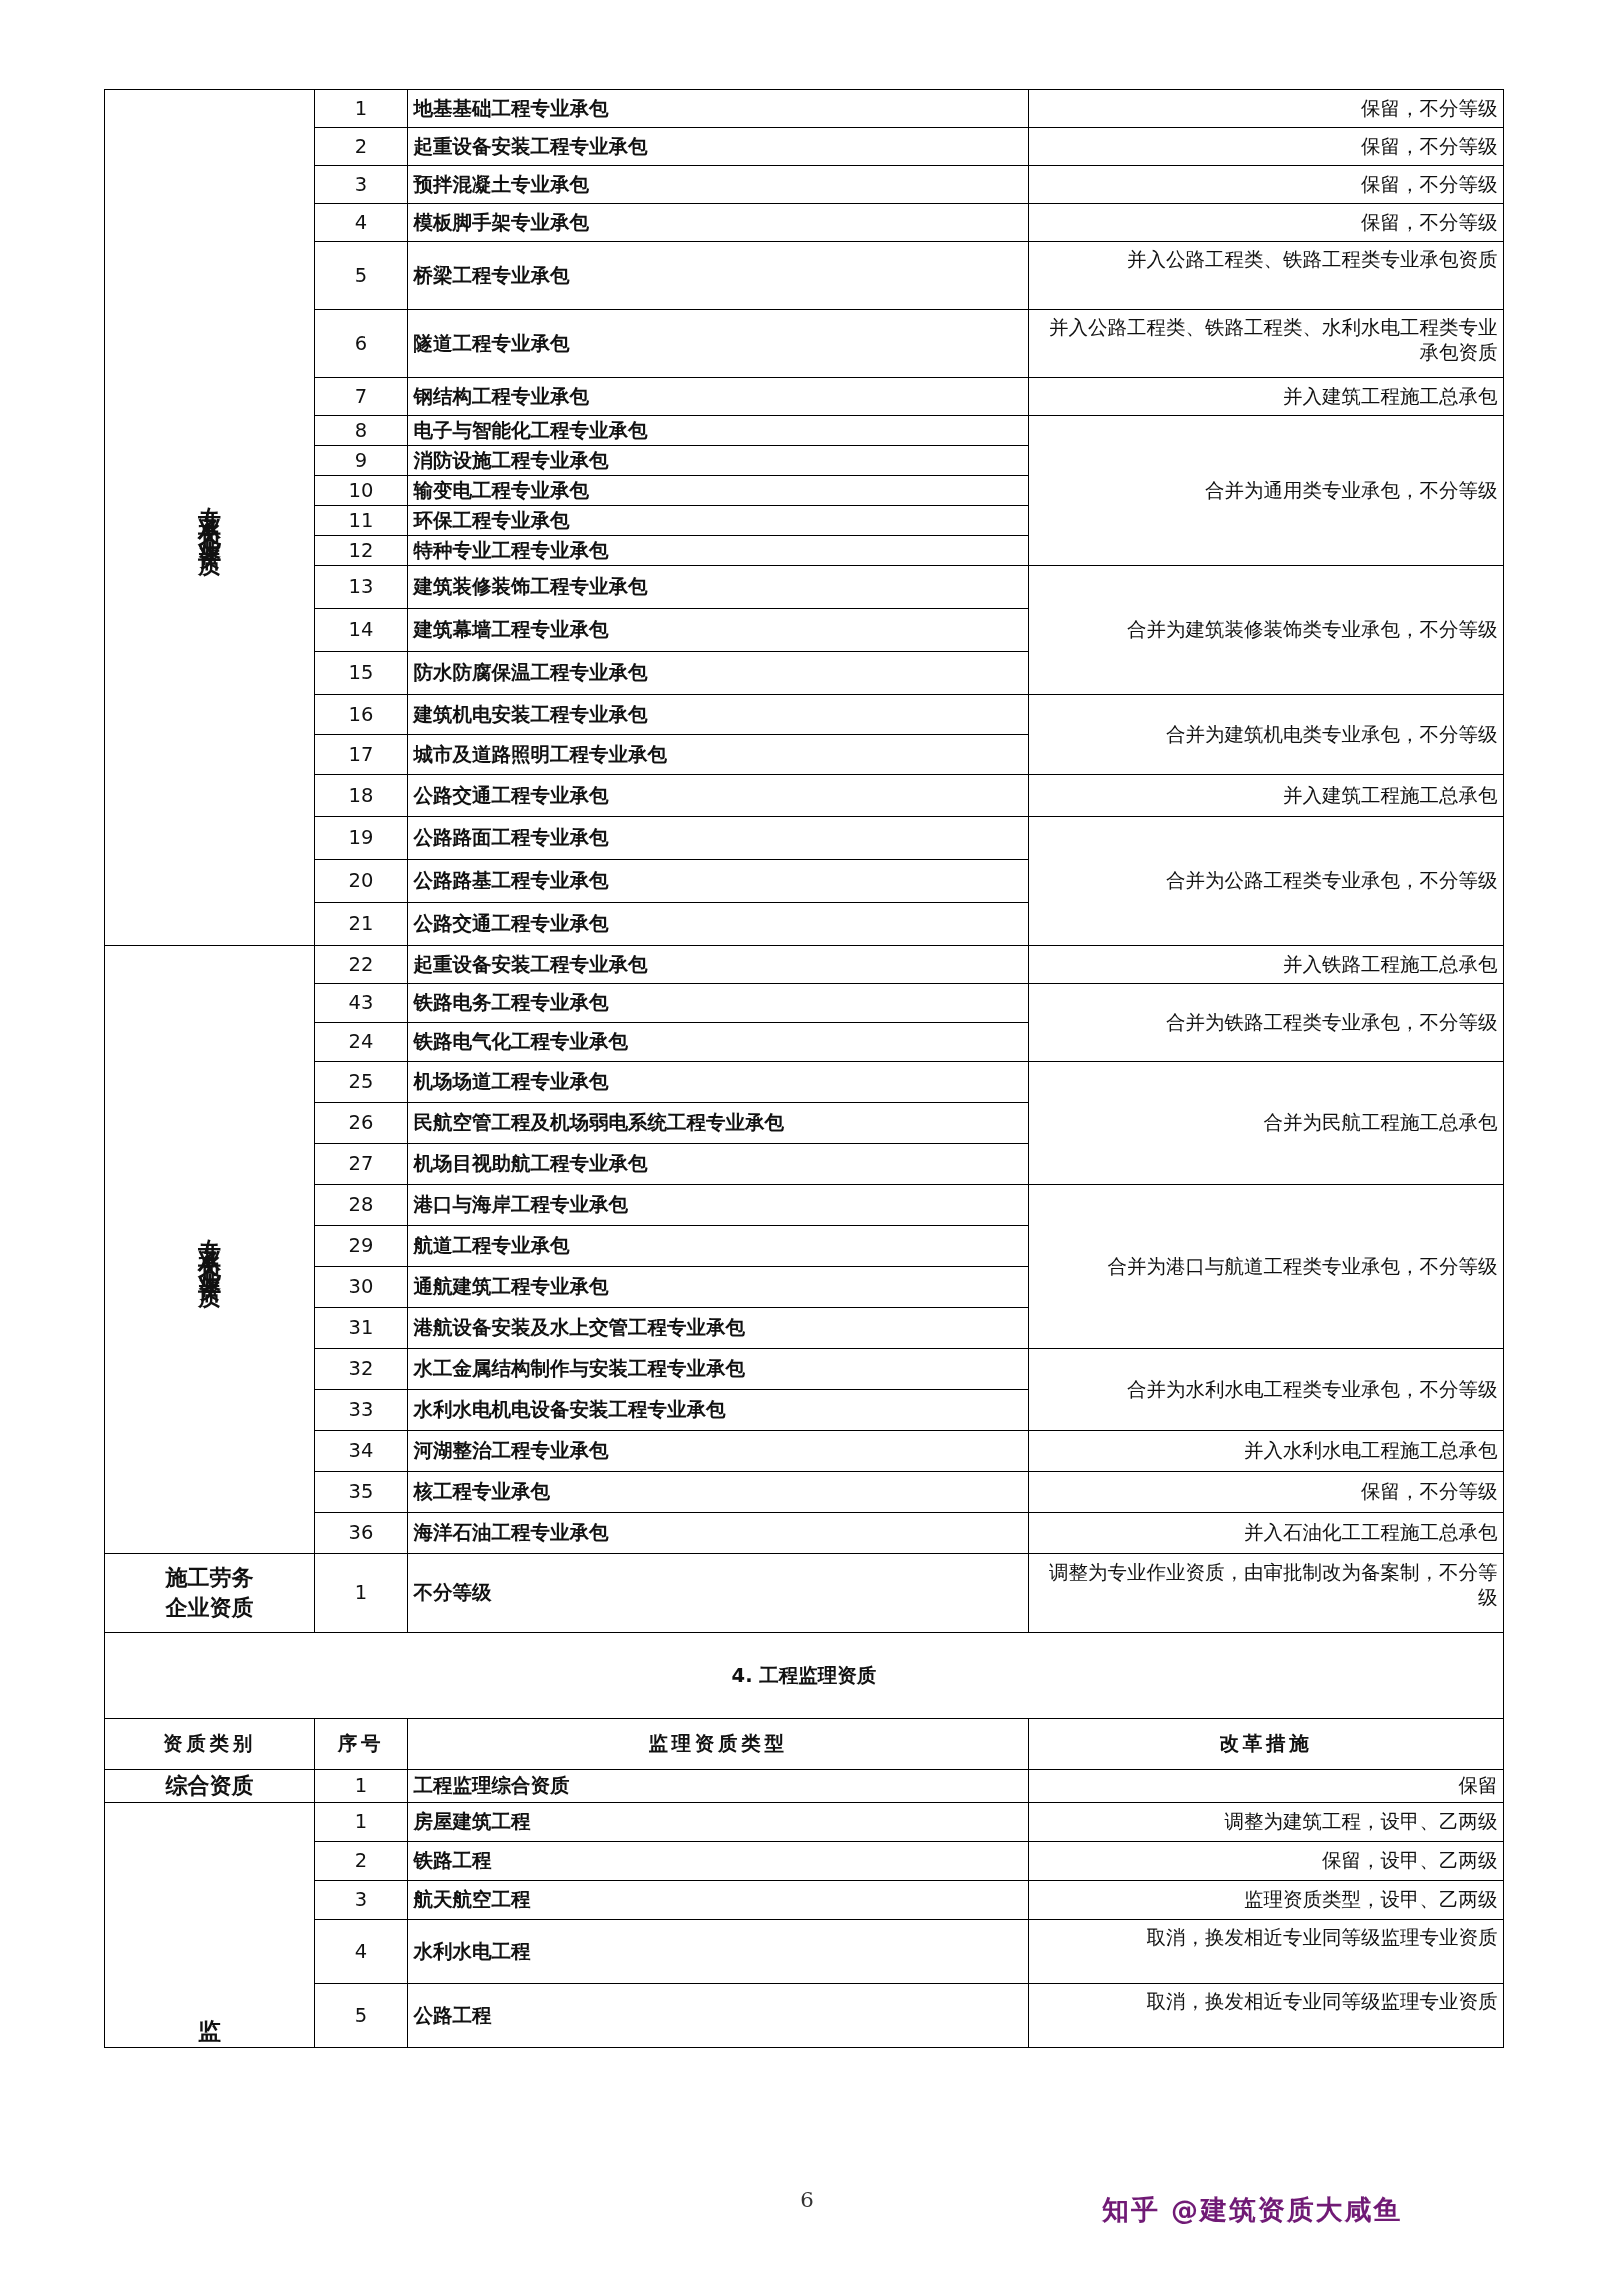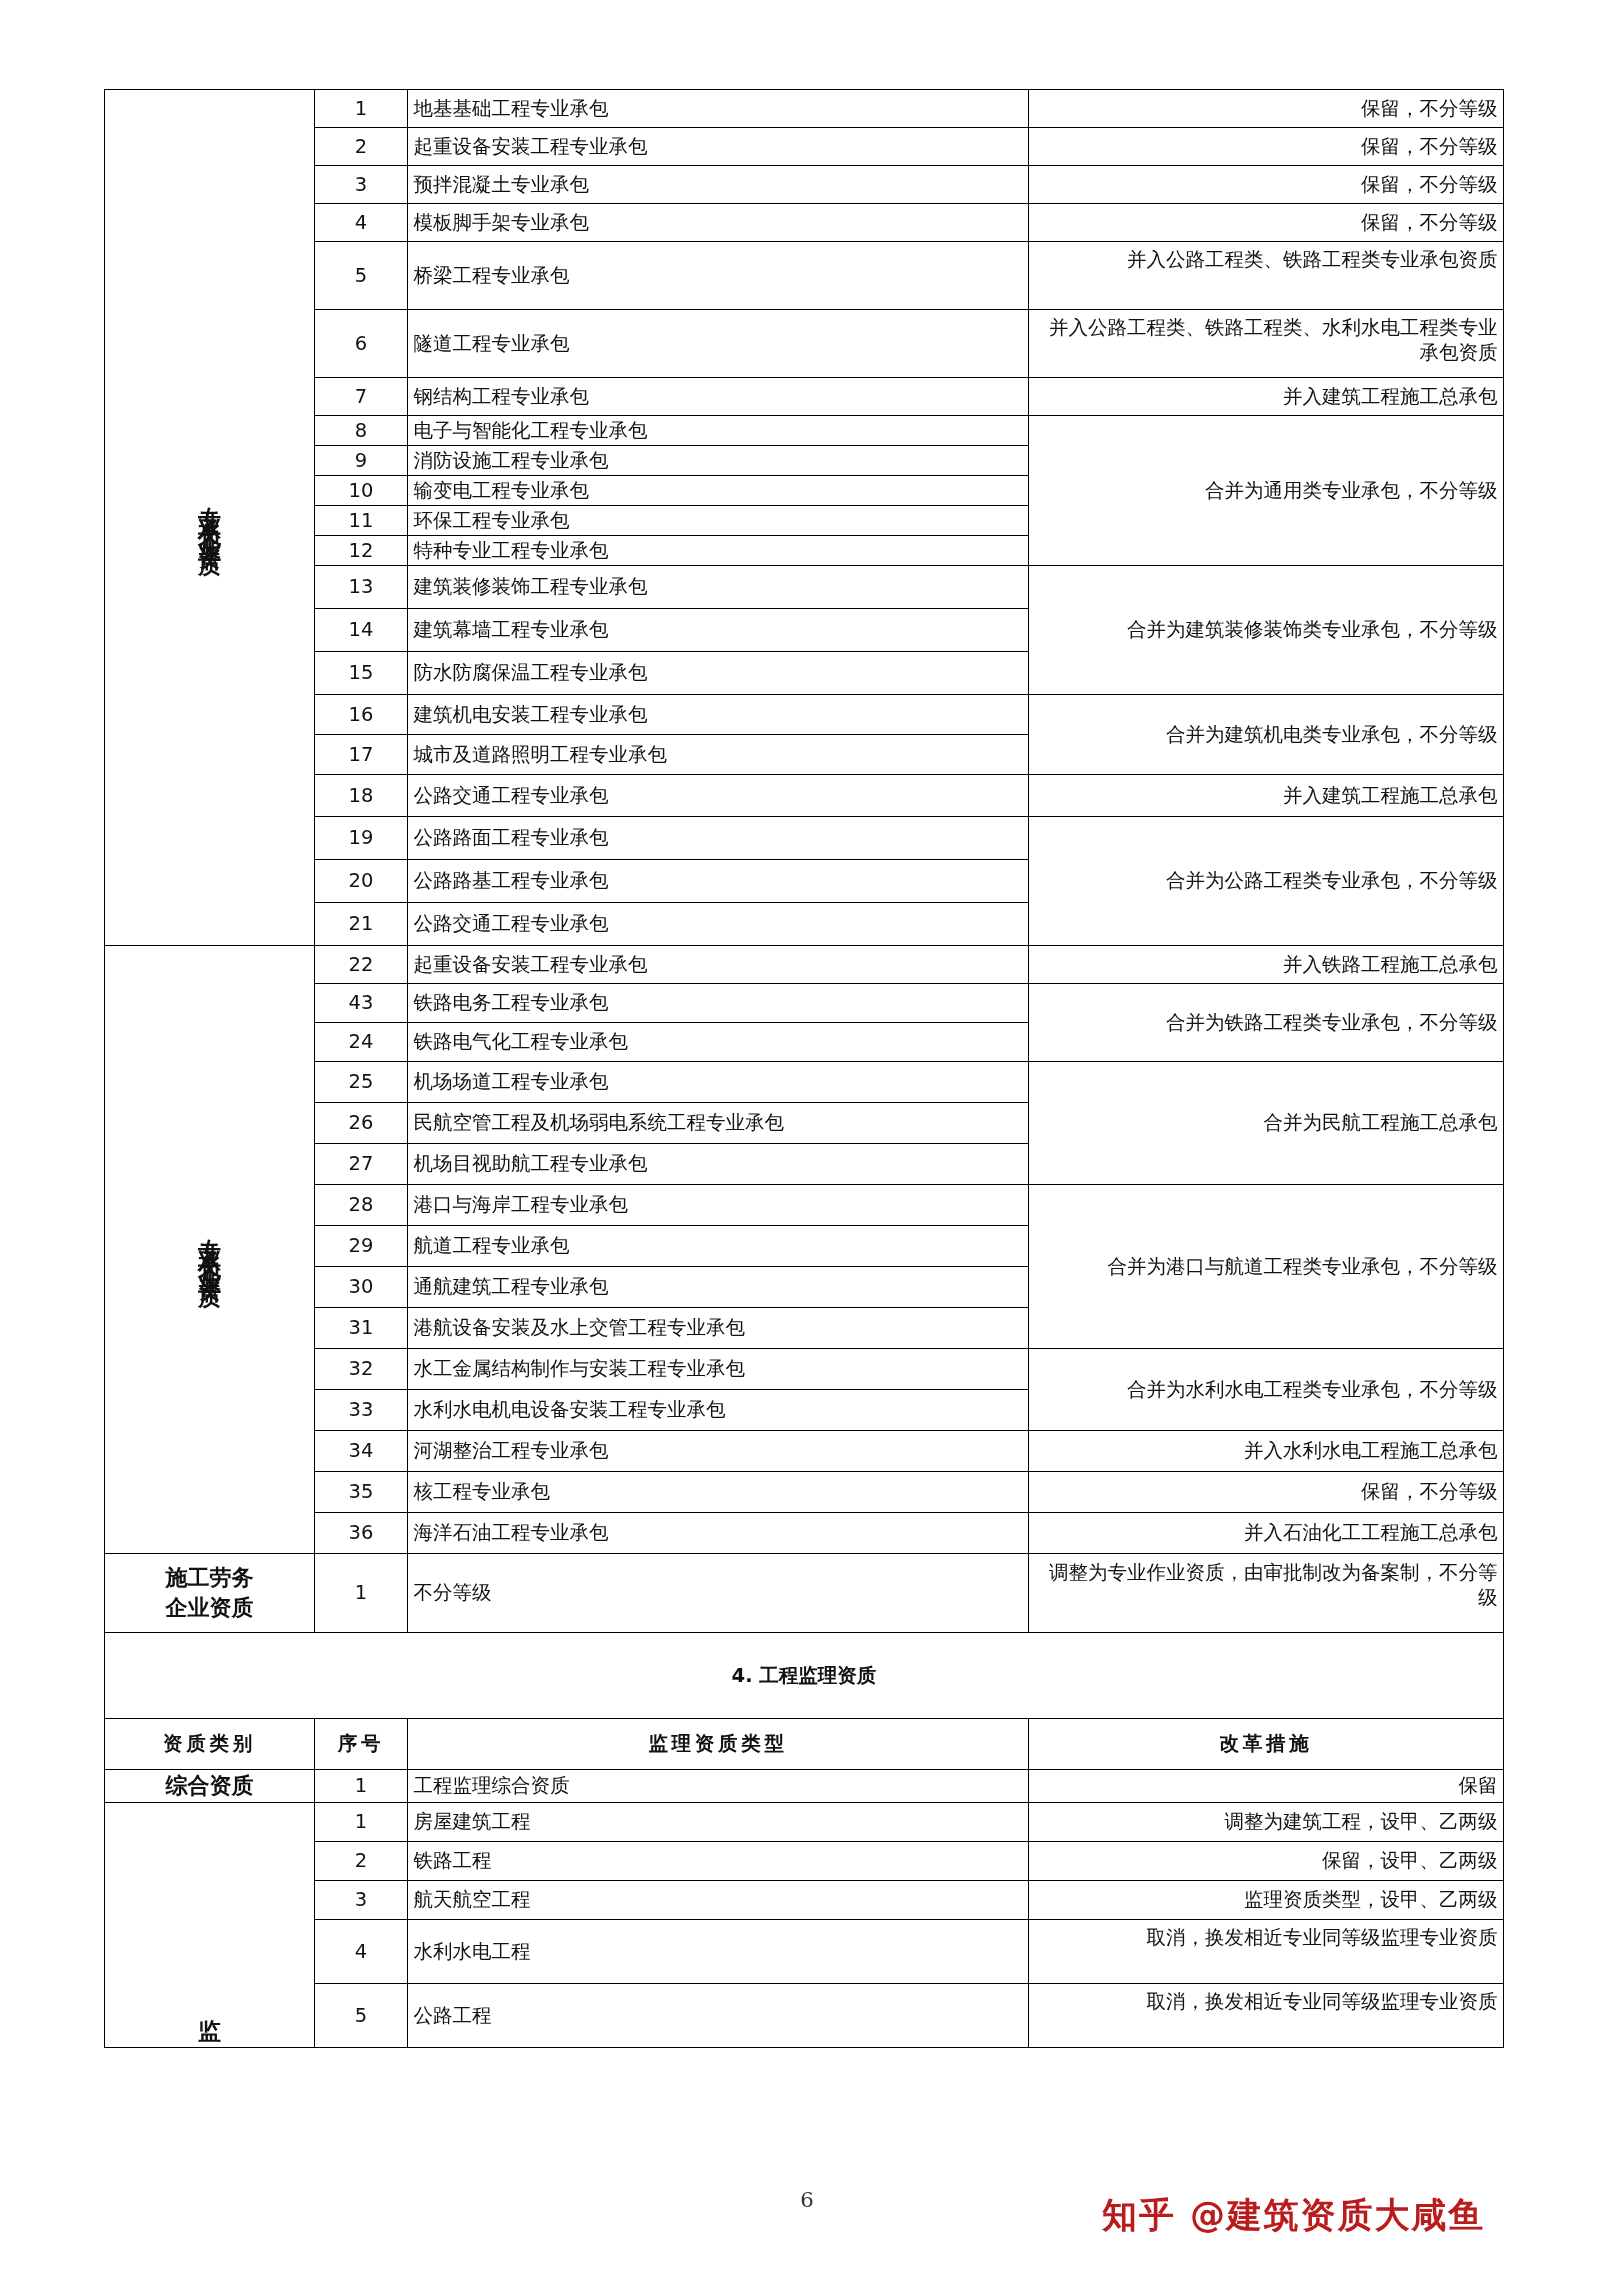--- a/index.html
+++ b/index.html
@@ -48,21 +48,21 @@
   td.cat {
     text-align: center;
     vertical-align: middle;
     padding: 0;
   }
   td.no {
     text-align: center;
     font-size: 20.4px;
     font-family: "DejaVu Serif", "Liberation Serif", serif;
   }
-  td.type { text-align: left; }
+  td.type { text-align: left; font-weight: bold; }
   td.ref  { text-align: right; }
 
   .vert-label {
     writing-mode: vertical-rl;
     text-orientation: upright;
     display: inline-block;
     letter-spacing: 6.5px;
     font-size: 23px;
     font-weight: 600;
     line-height: 1;
@@ -108,22 +108,22 @@
     width: 1614px;
     text-align: center;
     font-size: 21.3px;
     font-family: "DejaVu Serif", "Liberation Serif", serif;
     color: #333;
   }
   .watermark {
     position: absolute;
     left: 1102px;
     top: 2192px;
-    font-size: 35px;
-    color: #b91c1c;
+    font-size: 27px;
+    color: #701a75;
     letter-spacing: 1.9px;
     white-space: nowrap;
     font-weight: 600;
   }
 </style>
 </head>
 <body>
 
 <div class="page">
 

